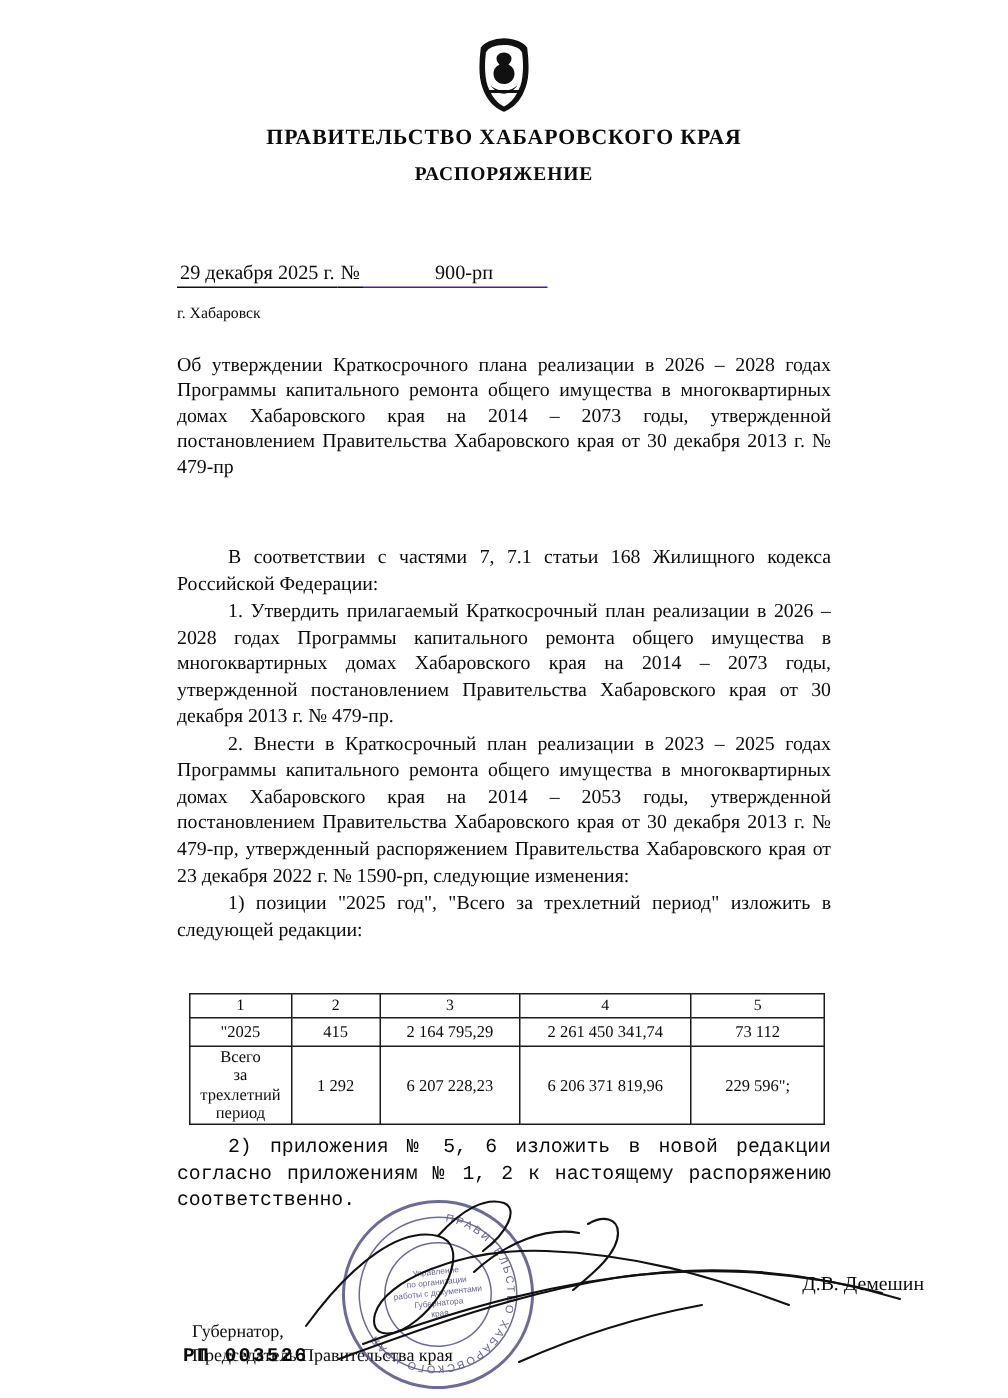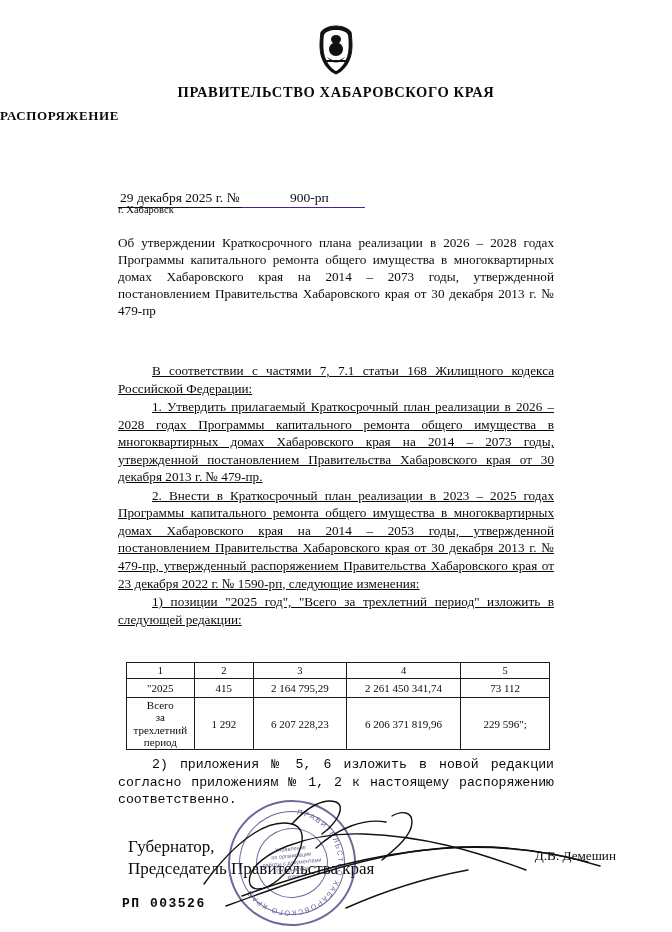--- a/index.html
+++ b/index.html
@@ -45,29 +45,30 @@
     text-align: center;
     font-size: 14.5px;
     font-weight: bold;
     letter-spacing: 0.6px;
   }
   .doc-type {
     position: absolute;
     top: 108px;
     left: 0;
     width: 672px;
+    text-align: center;
     font-size: 13px;
     font-weight: bold;
     letter-spacing: 0.6px;
   }
 
   
   .datenum {
     position: absolute;
-    top: 190px;
+    top: 174px;
     left: 118px;
     width: 440px;
     font-size: 13.5px;
     display: flex;
     align-items: flex-end;
   }
   .datenum .date {
     border-bottom: 1px solid #111;
     padding: 0 2px 1px 2px;
     white-space: nowrap;
@@ -104,21 +105,20 @@
   }
 
   
   .body {
     position: absolute;
     top: 362px;
     left: 118px;
     width: 436px;
     font-size: 13.2px;
     line-height: 1.33;
-    text-decoration: underline;
   }
   .body p {
     margin: 0 0 1px 0;
     text-align: justify;
     text-justify: inter-word;
   }
   .body p.ind {
     text-indent: 34px;
   }
 
@@ -168,23 +168,23 @@
   .closing p {
     margin: 0;
     text-align: justify;
     text-justify: inter-word;
   }
   .closing p.ind { text-indent: 34px; font-family: Liberation Mono, monospace; }
 
   
   .sig-left {
     position: absolute;
-    top: 836px;
+    top: 880px;
     left: 128px;
-    font-size: 17px;
+    font-size: 12px;
     line-height: 1.3;
   }
   .sig-right {
     position: absolute;
     top: 848px;
     right: 56px;
     font-size: 13.2px;
   }
 
   

